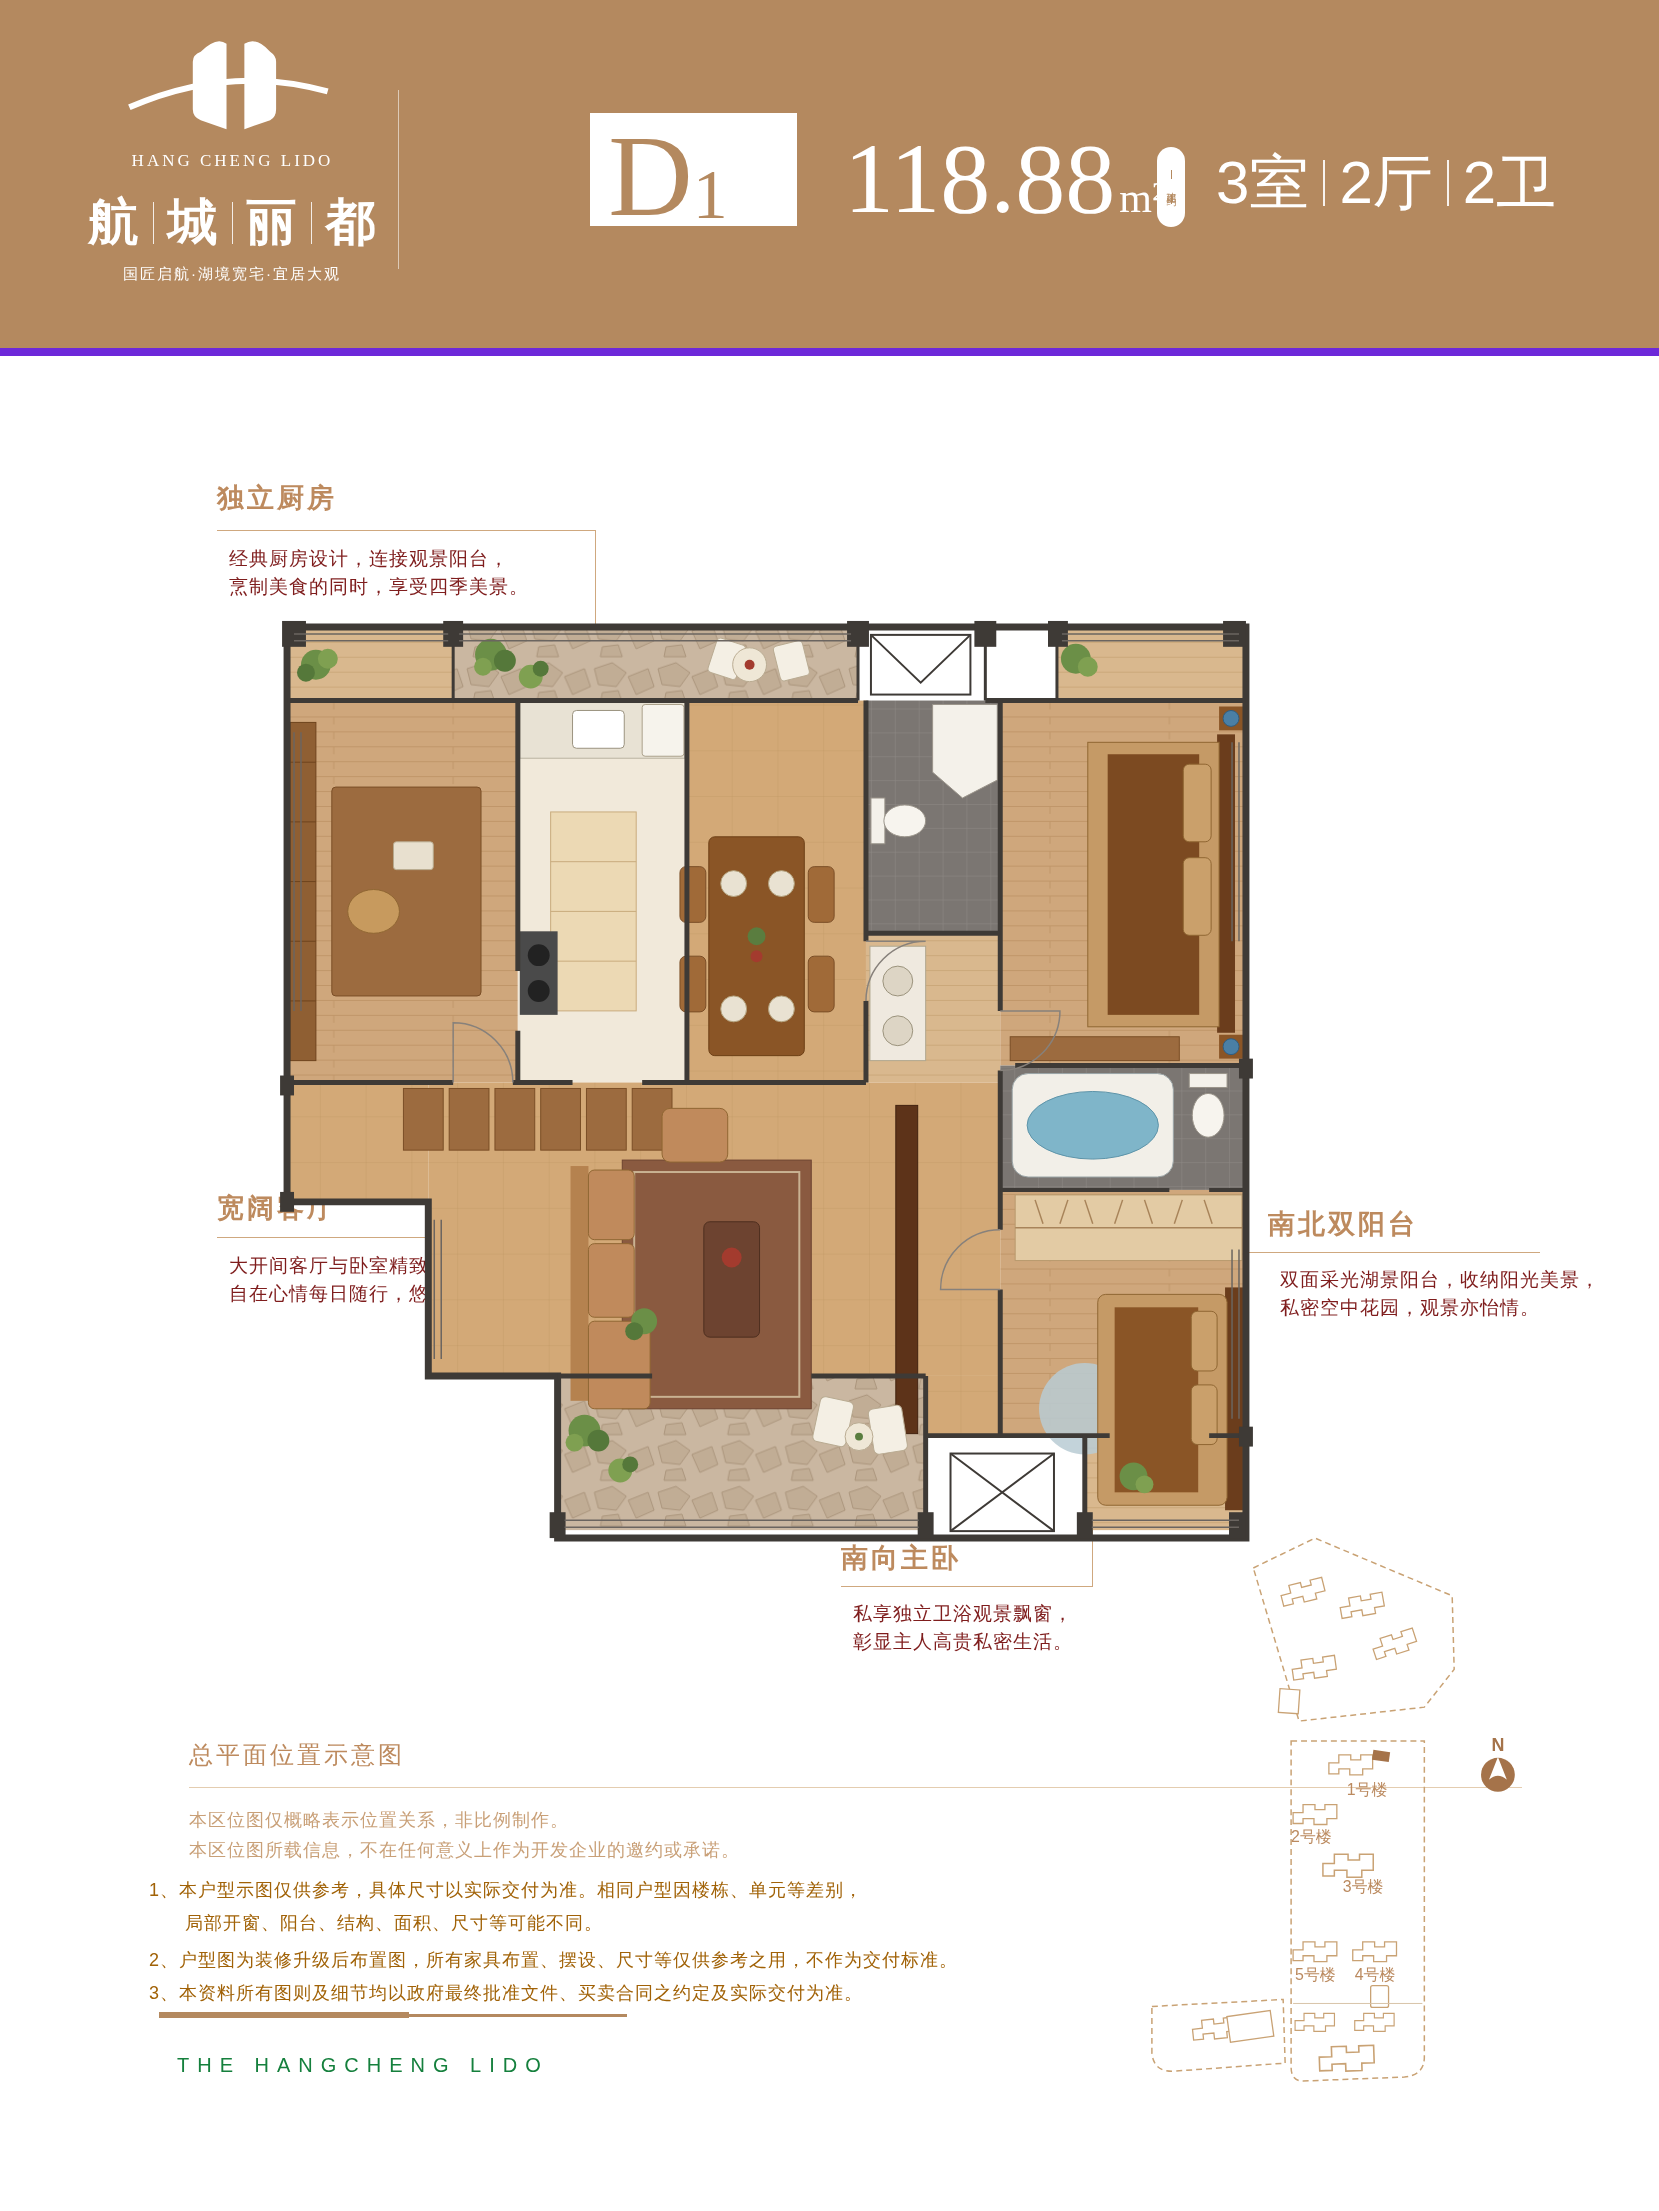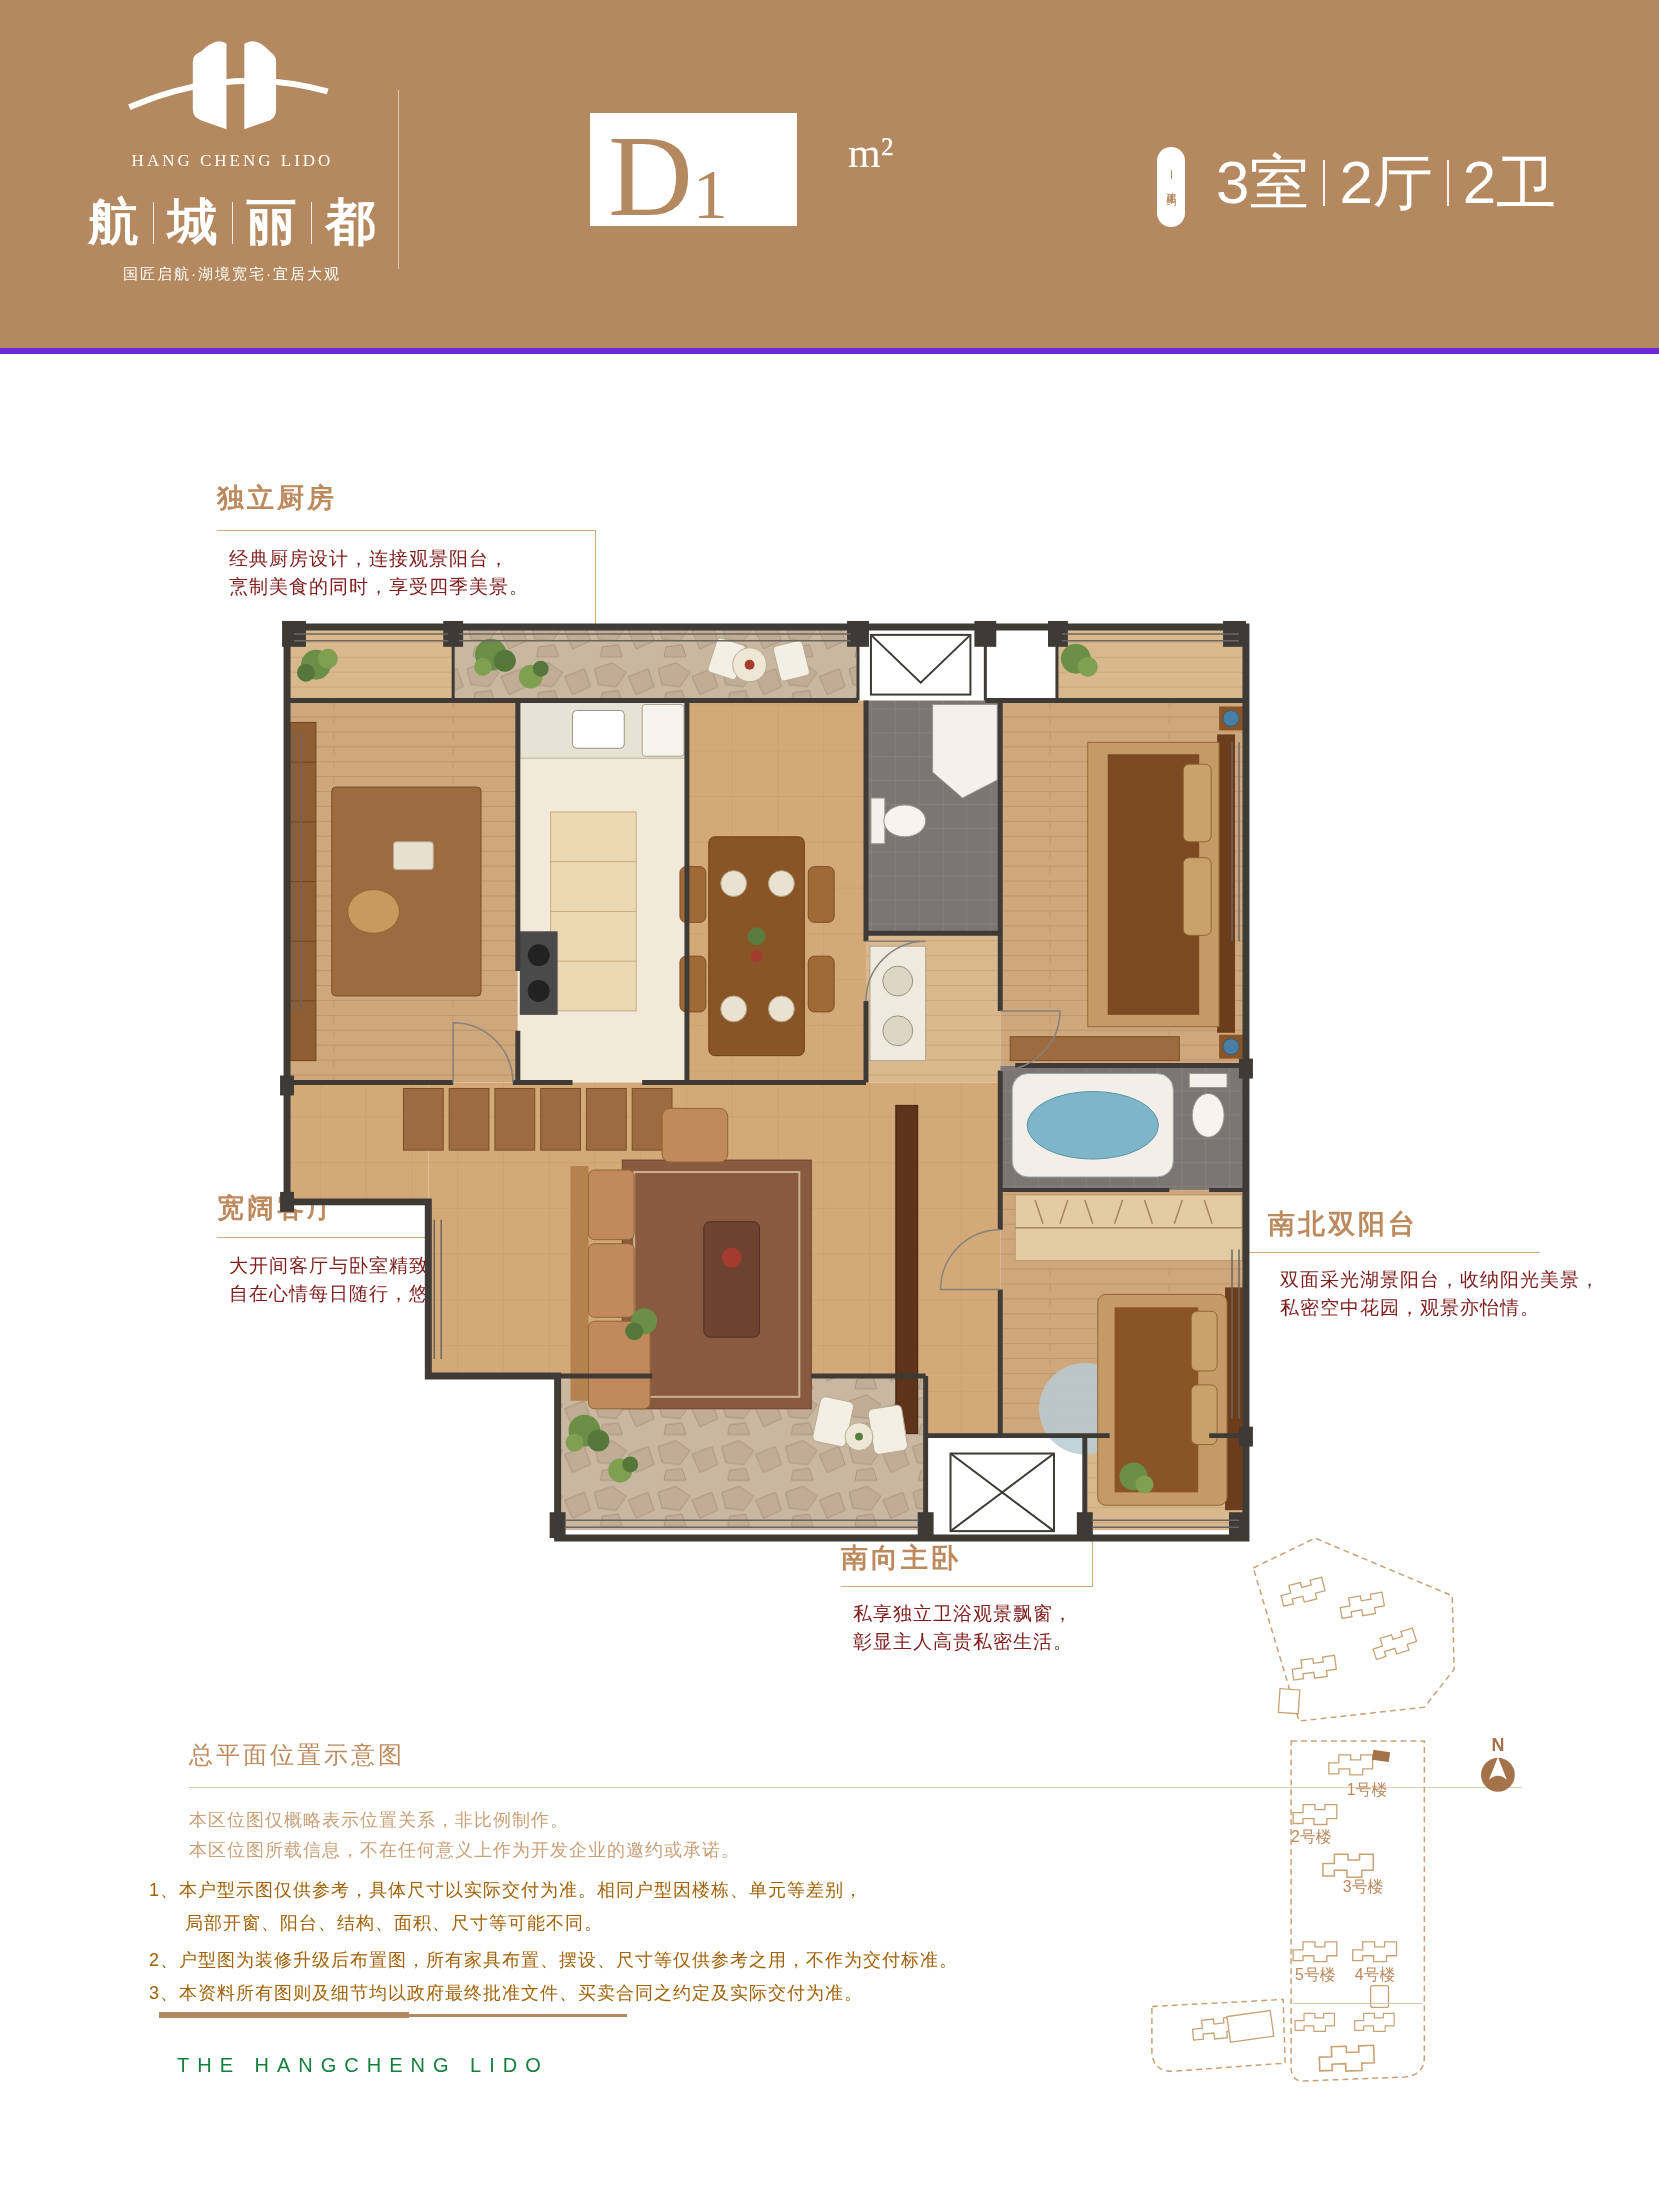--- a/index.html
+++ b/index.html
@@ -1,20 +1,20 @@
 <!DOCTYPE html>
 <html><head>
 <meta charset="utf-8">
 <style>
   html,body{margin:0;padding:0;background:#fff;}
   #page{position:relative;width:1660px;height:2212px;background:#fff;overflow:hidden;
         font-family:"Liberation Sans",sans-serif;}
   
   .header{position:absolute;left:0;top:0;width:1660px;height:348px;background:#b4895f;
-          border-bottom:6px solid #6d28d9;}
+          border-bottom:8px solid #6d28d9;}
   .logo-icon{position:absolute;left:119px;top:26px;width:219px;height:119px;}
   .logo-en{position:absolute;left:88px;top:151px;width:289px;text-align:center;color:#fff;
            font-family:"Liberation Serif",serif;font-size:17px;letter-spacing:3px;}
   .logo-cn{position:absolute;left:78px;top:189px;width:308px;display:flex;justify-content:center;
            align-items:center;color:#fff;font-size:50px;font-weight:600;}
   .logo-cn i{display:block;width:1px;height:42px;background:rgba(255,255,255,.85);margin:0 14px;}
   .logo-tag{position:absolute;left:78px;top:265px;width:308px;text-align:center;color:#fff;
             font-size:15px;letter-spacing:2px;}
   .hdr-divider{position:absolute;left:398px;top:90px;width:1px;height:179px;background:rgba(255,255,255,.55);}
   .unit-box{position:absolute;left:590px;top:113px;width:207px;height:113px;background:#fff;
@@ -70,20 +70,21 @@
         <span>都</span>
     </div>
     <div class="logo-tag">国匠启航·湖境宽宅·宜居大观</div>
     <div class="hdr-divider"></div>
     <div class="unit-box">
       <span class="code-main">D</span>
       <span class="code-sub">1</span>
       <span class="code-suffix">户型</span>
     </div>
     <div class="area-wrap">
+      <span class="area-val">118.88</span>
       <span class="area-unit">m²</span>
     </div>
     <div class="pill">
       <i class="dash"></i>
       <span>建面约</span>
       <i class="dash"></i>
     </div>
     <div class="layout-wrap">
       <span>3室</span>
         <i></i>

